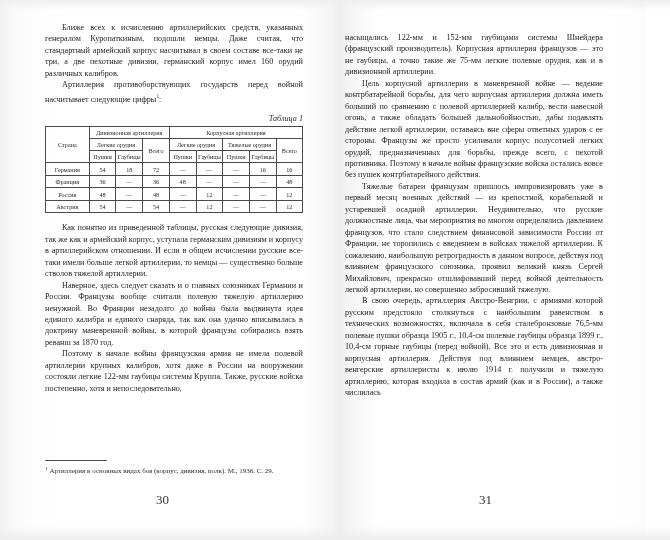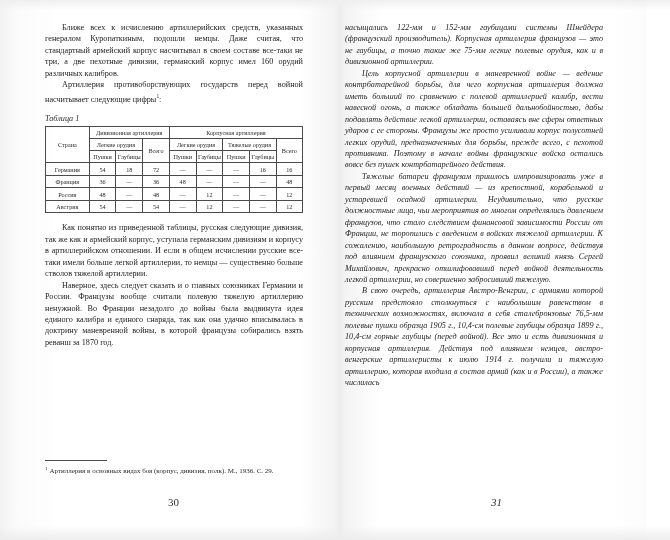--- a/index.html
+++ b/index.html
@@ -55,42 +55,42 @@
     inset: 0;
     display: flex;
   }
   .page {
     position: relative;
     width: 335px;
     height: 540px;
     box-sizing: border-box;
   }
   .page-left  { padding: 22px 20px 0 45px; }
-  .page-right { padding: 22px 43px 0 22px; font-style: italic; }
+  .page-right { padding: 32px 43px 0 22px; }
 
   .col-body {
     font-size: 8.2px;
     line-height: 11.45px;
     text-align: justify;
     text-justify: inter-word;
     -webkit-hyphens: none;
     hyphens: none;
     color: #232323;
   }
   .col-body p {
     margin: 0;
     text-indent: 17px;
   }
   .col-body p.noindent { text-indent: 0; }
 
   
   .table-caption {
     font-style: italic;
     font-size: 8.2px;
-    text-align: left;
+    text-align: right;
     margin: 8px 0 2px 0;
     color: #2a2a2a;
   }
   table.artillery {
     width: 100%;
     border-collapse: collapse;
     font-size: 6.2px;
     color: #2b2b2b;
     margin-bottom: 9px;
     table-layout: fixed;
@@ -135,23 +135,23 @@
     font-size: 5px;
     vertical-align: super;
     margin-right: 2px;
   }
 
   
   .page-number {
     position: absolute;
     bottom: 32px;
     width: 100%;
-    left: 12px;
+    left: 1px;
     text-align: center;
-    font-size: 11px;
+    font-size: 13px;
     color: #333;
   }
   .page-left .page-number  { padding-right: 26px; }
   .page-right .page-number { padding-right: 22px; }
 
   sup.fn-marker {
     font-size: 5.4px;
     vertical-align: super;
   }
 </style>
@@ -252,20 +252,21 @@
               <td>12</td>
               <td>—</td>
               <td>—</td>
               <td>12</td>
             </tr>
           </tbody>
         </table>
 
         <p>Как понятно из приведенной таблицы, русская следующие дивизия, так же как и армейский корпус, уступала германским дивизиям и корпусу в артиллерийском отношении. И если в общем исчислении русские все-таки имели больше легкой артиллерии, то немцы — существенно больше стволов тяжелой артиллерии.</p>
         <p>Наверное, здесь следует сказать и о главных союзниках Германии и России. Французы вообще считали полевую тяжелую артиллерию ненужной. Во Франции незадолго до войны была выдвинута идея единого калибра и единого снаряда, так как она удачно вписывалась в доктрину маневренной войны, в которой французы собирались взять реванш за 1870 год.</p>
+        <p>Поэтому в начале войны французская армия не имела полевой артиллерии крупных калибров, хотя даже в России на вооружении состояли легкие 122-мм гаубицы системы Круппа. Также, русские войска постепенно, хотя и непоследовательно,</p>
       </div>
 
       <div class="footnote-wrap">
         <div class="footnote-rule"></div>
         <div class="footnote-text"><sup>1</sup><span>Артиллерия в основных видах боя (корпус, дивизия, полк). М., 1936. С. 29.</span></div>
       </div>
 
       <div class="page-number">30</div>
     </div>
 

